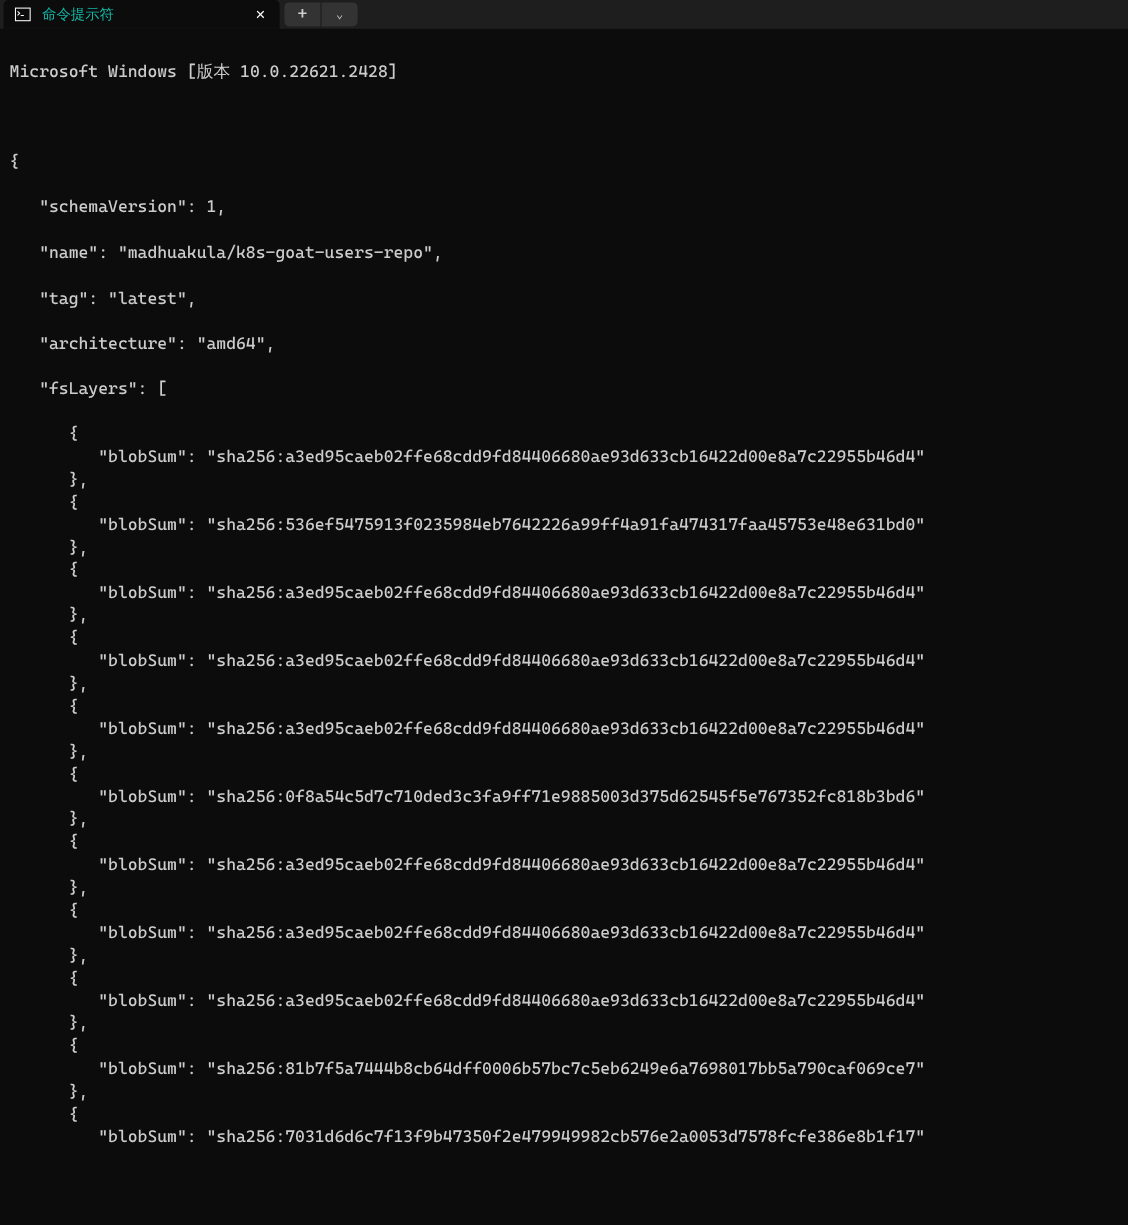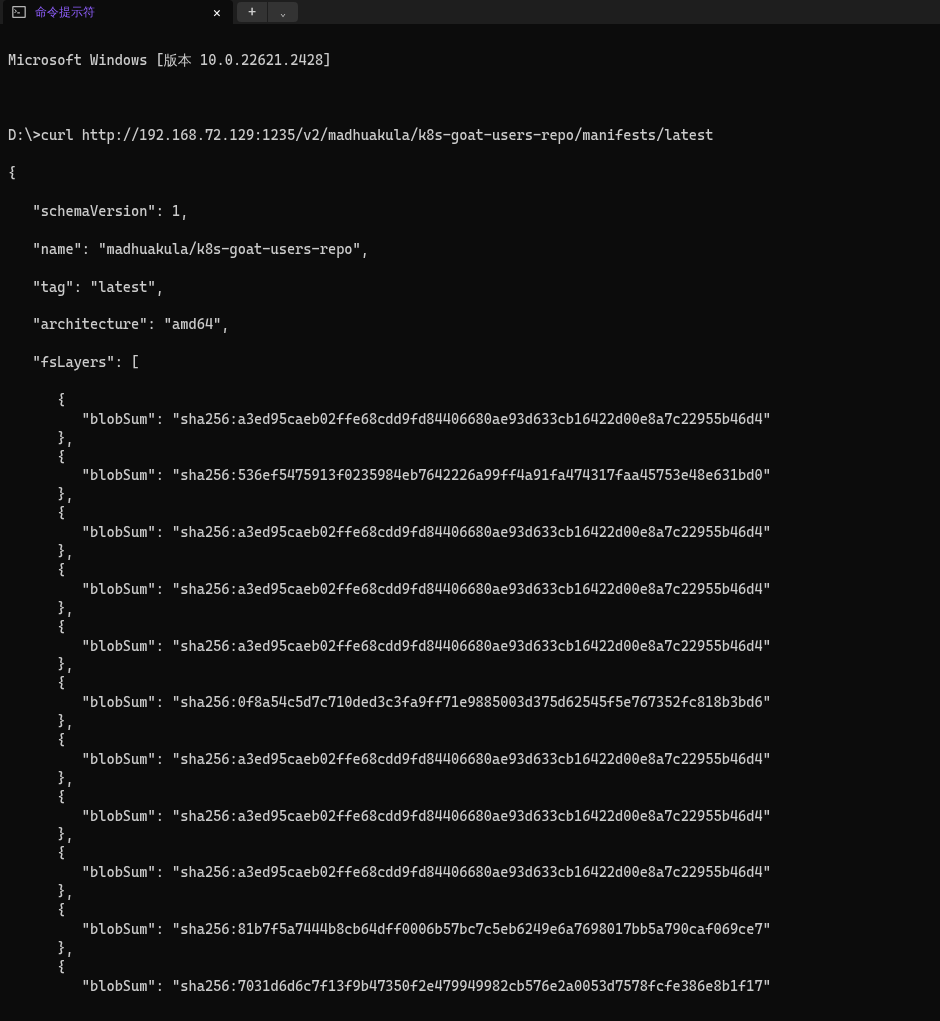--- a/index.html
+++ b/index.html
@@ -38,21 +38,21 @@
       height: 16px;
       display: flex;
       align-items: center;
       justify-content: center;
     }
     .tab-icon svg {
       width: 14px;
       height: 14px;
     }
     .tab-title {
-      color: #8b5cf6;
+      color: #14b8a6;
       font-size: 12px;
       font-family: 'Microsoft YaHei', sans-serif;
       flex: 1;
       font-weight: 500;
     }
     .tab-close {
       width: 16px;
       height: 16px;
       display: flex;
       align-items: center;
@@ -115,21 +115,20 @@
   </div>
   <div class="tab-actions">
     <div class="tab-action-btn add">+</div>
     <div class="tab-action-btn dropdown">⌄</div>
   </div>
 </div>
 
 <div class="terminal-content">
 <div class="line">Microsoft Windows [版本 10.0.22621.2428]</div>
 <div class="line"> </div>
-<div class="line">D:\&gt;curl http://192.168.72.129:1235/v2/madhuakula/k8s-goat-users-repo/manifests/latest</div>
 <div class="line">{</div>
 <div class="line">   "schemaVersion": 1,</div>
 <div class="line">   "name": "madhuakula/k8s-goat-users-repo",</div>
 <div class="line">   "tag": "latest",</div>
 <div class="line">   "architecture": "amd64",</div>
 <div class="line">   "fsLayers": [</div>
 <div id="layers-container"><div class="line">      {</div><div class="line">         "blobSum": "sha256:a3ed95caeb02ffe68cdd9fd84406680ae93d633cb16422d00e8a7c22955b46d4"</div><div class="line">      },</div><div class="line">      {</div><div class="line">         "blobSum": "sha256:536ef5475913f0235984eb7642226a99ff4a91fa474317faa45753e48e631bd0"</div><div class="line">      },</div><div class="line">      {</div><div class="line">         "blobSum": "sha256:a3ed95caeb02ffe68cdd9fd84406680ae93d633cb16422d00e8a7c22955b46d4"</div><div class="line">      },</div><div class="line">      {</div><div class="line">         "blobSum": "sha256:a3ed95caeb02ffe68cdd9fd84406680ae93d633cb16422d00e8a7c22955b46d4"</div><div class="line">      },</div><div class="line">      {</div><div class="line">         "blobSum": "sha256:a3ed95caeb02ffe68cdd9fd84406680ae93d633cb16422d00e8a7c22955b46d4"</div><div class="line">      },</div><div class="line">      {</div><div class="line">         "blobSum": "sha256:0f8a54c5d7c710ded3c3fa9ff71e9885003d375d62545f5e767352fc818b3bd6"</div><div class="line">      },</div><div class="line">      {</div><div class="line">         "blobSum": "sha256:a3ed95caeb02ffe68cdd9fd84406680ae93d633cb16422d00e8a7c22955b46d4"</div><div class="line">      },</div><div class="line">      {</div><div class="line">         "blobSum": "sha256:a3ed95caeb02ffe68cdd9fd84406680ae93d633cb16422d00e8a7c22955b46d4"</div><div class="line">      },</div><div class="line">      {</div><div class="line">         "blobSum": "sha256:a3ed95caeb02ffe68cdd9fd84406680ae93d633cb16422d00e8a7c22955b46d4"</div><div class="line">      },</div><div class="line">      {</div><div class="line">         "blobSum": "sha256:81b7f5a7444b8cb64dff0006b57bc7c5eb6249e6a7698017bb5a790caf069ce7"</div><div class="line">      },</div><div class="line">      {</div><div class="line">         "blobSum": "sha256:7031d6d6c7f13f9b47350f2e479949982cb576e2a0053d7578fcfe386e8b1f17"</div></div>
 </div>
 
 </body></html>

